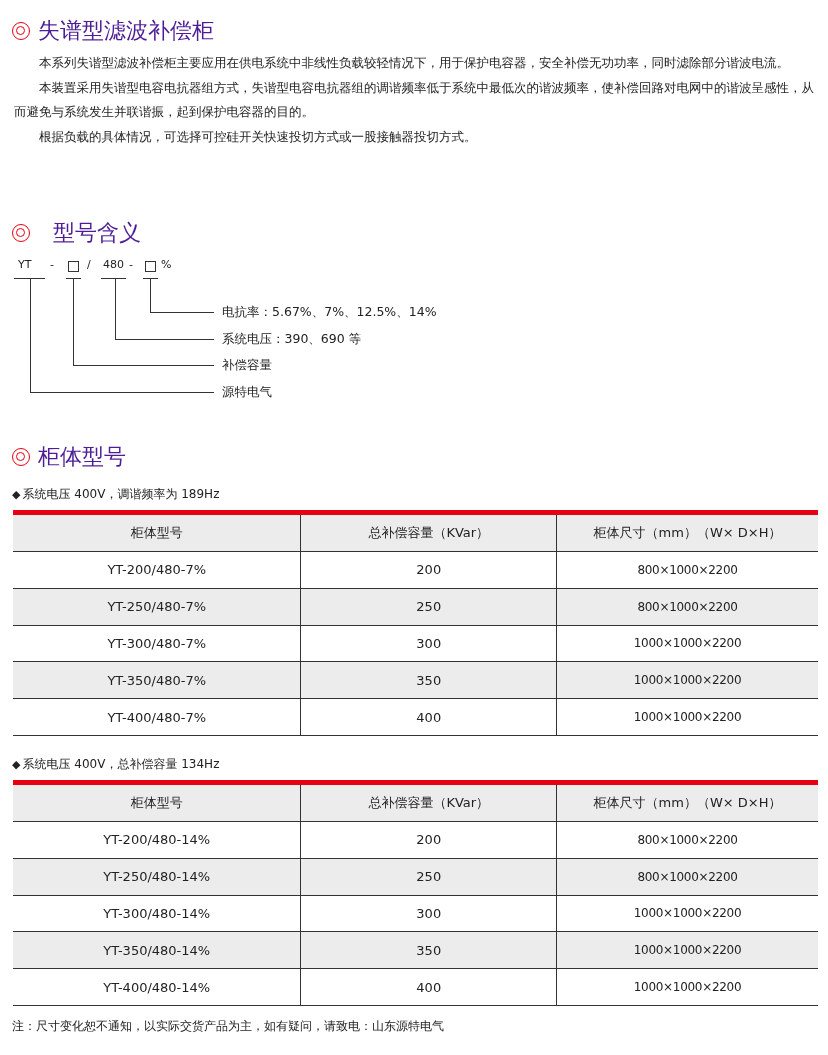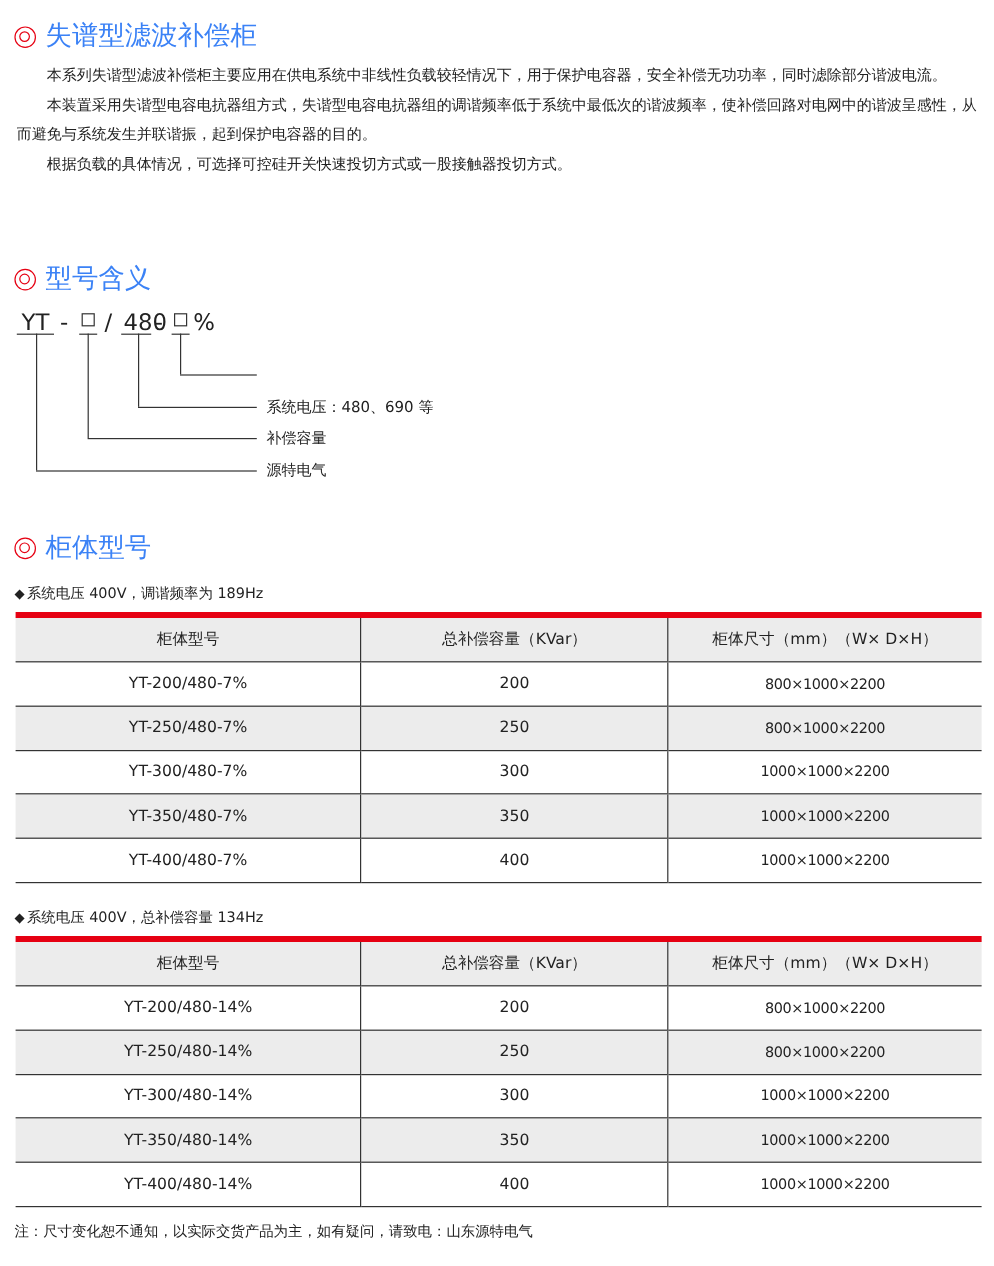--- a/index.html
+++ b/index.html
@@ -1,29 +1,29 @@
 <!DOCTYPE html>
 <html><head>
 <meta charset="utf-8">
 <style>
   html, body { margin: 0; padding: 0; background: #ffffff; }
   body { width: 828px; height: 1055px; position: relative; overflow: hidden;
          font-family: "DejaVu Sans", "Liberation Sans", sans-serif; color: #222; }
-  .sec-title { position: absolute; left: 12px; color: #3b82f6; font-size: 22px; line-height: 28px;
+  .sec-title { position: absolute; left: 12px; color: #4c1d95; font-size: 22px; line-height: 28px;
                display: flex; align-items: center; }
   .sec-title .dbl-circle { display: inline-block; width: 18px; height: 18px; border: 1.6px solid #e60012;
                border-radius: 50%; position: relative; margin-right: 8px; box-sizing: border-box; }
   .sec-title .dbl-circle::after { content: ""; position: absolute; left: 3px; top: 3px; width: 9px; height: 9px;
                border: 1.4px solid #e60012; border-radius: 50%; box-sizing: border-box; }
   .para { position: absolute; left: 14px; width: 805px; font-size: 12.5px; line-height: 24.5px; color: #222; }
   .para p { margin: 0; text-indent: 2em; }
 
   
   .diagram { position: absolute; left: 0; top: 250px; width: 500px; height: 160px; }
-  .diagram .code { position: absolute; top: 8px; font-size: 19px; color: #222; }
+  .diagram .code { position: absolute; top: 8px; font-size: 11px; color: #222; }
   .diagram .box { position: absolute; top: 11px; width: 11px; height: 11px; border: 1px solid #333; box-sizing: border-box; }
   .diagram .uline { position: absolute; height: 1px; background: #333; top: 28px; }
   .diagram .vline { position: absolute; width: 1px; background: #333; }
   .diagram .hline { position: absolute; height: 1px; background: #333; }
   .diagram .lbl { position: absolute; left: 222px; font-size: 12.5px; color: #222; }
 
   .subhead { position: absolute; left: 12px; font-size: 12px; color: #222; }
   .subhead .diamond { font-size: 11px; margin-right: 2px; }
 
   table.spec { position: absolute; left: 13px; width: 805px; border-collapse: collapse; font-size: 13px; color: #222; }
@@ -44,21 +44,21 @@
 <div class="sec-title" style="top:17px;">
   <span class="dbl-circle"></span>
   <span>失谱型滤波补偿柜</span>
 </div>
 <div class="para" style="top:51px;">
   <p>本系列失谐型滤波补偿柜主要应用在供电系统中非线性负载较轻情况下，用于保护电容器，安全补偿无功功率，同时滤除部分谐波电流。</p>
   <p>本装置采用失谐型电容电抗器组方式，失谐型电容电抗器组的调谐频率低于系统中最低次的谐波频率，使补偿回路对电网中的谐波呈感性，从而避免与系统发生并联谐振，起到保护电容器的目的。</p>
   <p>根据负载的具体情况，可选择可控硅开关快速投切方式或一股接触器投切方式。</p>
 </div>
 
-<div class="sec-title" style="top:219px;">
+<div class="sec-title" style="top:219px;gap:15px;">
   <span class="dbl-circle"></span>
   <span>型号含义</span>
 </div>
 
 <div class="diagram">
   <span class="code" style="left:18px;">YT</span>
   <span class="code" style="left:50px;">-</span>
   <span class="box" style="left:68px;"></span>
   <span class="code" style="left:87px;">/</span>
   <span class="code" style="left:103px;">480</span>
@@ -73,21 +73,22 @@
 
   <span class="vline" style="left:150px; top:28px; height:34px;"></span>
   <span class="hline" style="left:150px; top:62px; width:64px;"></span>
   <span class="vline" style="left:115px; top:28px; height:61px;"></span>
   <span class="hline" style="left:115px; top:89px; width:99px;"></span>
   <span class="vline" style="left:73px; top:28px; height:87px;"></span>
   <span class="hline" style="left:73px; top:115px; width:141px;"></span>
   <span class="vline" style="left:30px; top:28px; height:114px;"></span>
   <span class="hline" style="left:30px; top:142px; width:184px;"></span>
 
-  <span class="lbl" style="top:81px;">系统电压：480、690 等</span>
+  <span class="lbl" style="top:54px;">电抗率：5.67%、7%、12.5%、14%</span>
+  <span class="lbl" style="top:81px;">系统电压：390、690 等</span>
   <span class="lbl" style="top:107px;">补偿容量</span>
   <span class="lbl" style="top:134px;">源特电气</span>
 </div>
 
 <div class="sec-title" style="top:443px;">
   <span class="dbl-circle"></span>
   <span>柜体型号</span>
 </div>
 
 <div class="subhead" style="top:486px;">

